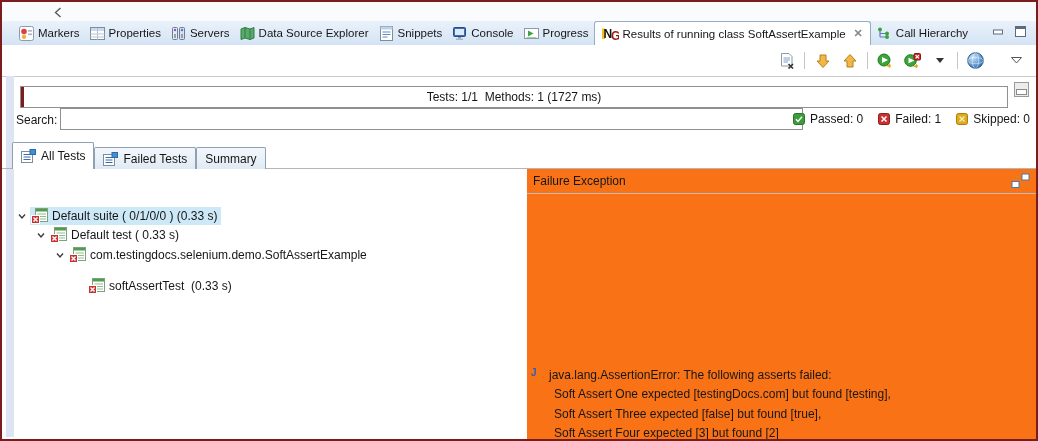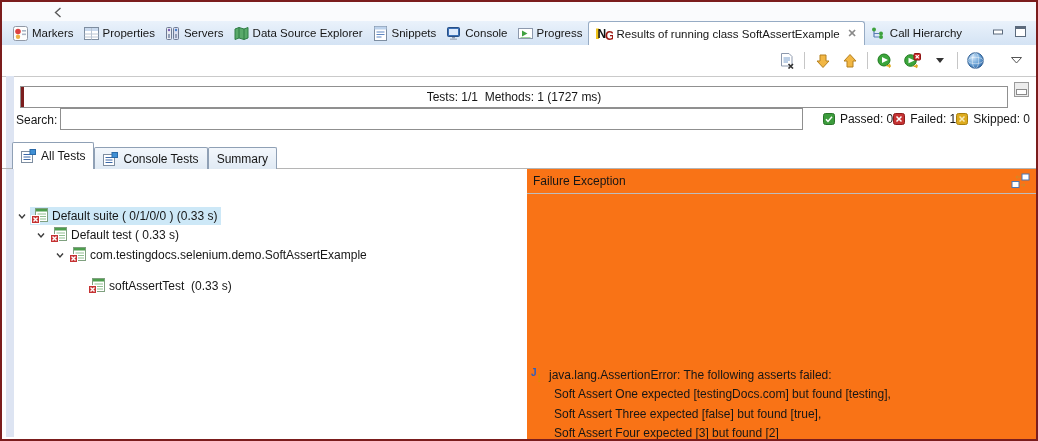--- a/index.html
+++ b/index.html
@@ -4,41 +4,41 @@
 <style>
   html,body{margin:0;padding:0;background:#fff;}
   .window{position:relative;width:1034px;height:437px;border:2px solid #7b1d1d;background:#fff;
           font-family:"Liberation Sans",sans-serif;font-size:12px;color:#161616;overflow:hidden;}
   
   .topstrip{position:absolute;left:0;top:0;right:0;height:19px;background:#fafbfd;}
   .scrollleft{position:absolute;left:50px;top:4px;width:12px;height:12px;}
   
   .tabbar{position:absolute;left:0;top:19px;right:0;height:24px;
           background:linear-gradient(#eaf2fb,#d4e3f4);display:flex;align-items:stretch;
-          padding-left:6px;font-size:11.5px;overflow:hidden;}
+          padding-left:12px;font-size:11.5px;overflow:hidden;}
   .tab{display:flex;align-items:center;gap:4px;padding:0 5px;white-space:nowrap;flex:none;cursor:default;}
   .tab.active{background:#fff;border:1px solid #96abc4;border-bottom:none;border-radius:3px 3px 0 0;padding:0 7px;}
   .tab .close{margin-left:4px;color:#8a8a8a;font-weight:bold;font-size:11px;}
   .winbtns{position:absolute;right:10px;top:24px;display:flex;gap:12px;align-items:center;}
   
   .toolbar{position:absolute;left:0;top:43px;right:0;height:31px;background:#fff;border-bottom:1px solid #cacaca;
            display:flex;align-items:center;justify-content:flex-end;gap:8px;padding-right:10px;}
   .tsep{width:1px;height:17px;background:#c6c6c6;}
   .tbtn{width:19px;height:19px;display:flex;align-items:center;justify-content:center;}
   .tbtn.viewmenu{margin-left:14px;}
   
   .progress{position:absolute;left:18px;top:84px;width:986px;height:20px;border:1px solid #909090;background:#fff;
             display:flex;align-items:center;justify-content:center;}
   .pfill{position:absolute;left:0;top:0;width:3px;height:100%;background:#7b1d1d;}
   .layoutbtn{position:absolute;right:6px;top:78px;width:18px;height:18px;}
   
   .searchlabel{position:absolute;left:14px;top:111px;}
   .searchinput{position:absolute;left:58px;top:106px;width:743px;height:22px;border:1px solid #8f8f8f;
                padding:0 4px;font:inherit;box-sizing:border-box;background:#fff;}
-  .counters{position:absolute;right:6px;top:108px;height:18px;display:flex;align-items:center;}
+  .counters{position:absolute;right:6px;top:108px;height:18px;display:flex;gap:15px;align-items:center;}
   .counter{display:flex;gap:5px;align-items:center;white-space:nowrap;}
   
   .viewtabs{position:absolute;left:10px;top:141px;height:26px;display:flex;align-items:flex-end;z-index:2;}
   .vtab{display:flex;align-items:center;gap:5px;padding:0 8px;height:21px;
         border:1px solid #8fa0b5;border-bottom:none;border-radius:2px 2px 0 0;
         background:linear-gradient(#f3f7fc,#e0eaf4);white-space:nowrap;}
   .vtab.active{height:26px;background:#fff;}
   .tabfold{position:absolute;left:0;top:166px;right:0;height:1px;background:#b5b5b5;z-index:1;}
   
   .leftstrip{position:absolute;left:4px;top:74px;bottom:2px;width:8px;background:#dde4f2;}
@@ -330,21 +330,21 @@
       <div class="vtab">
         <span class="ic">
           <svg width="15" height="14" viewBox="0 0 15 14">
             <rect x="0.5" y="2.5" width="11" height="11" fill="#fff" stroke="#7d8da0"></rect>
             <line x1="2.5" y1="5.5" x2="9.5" y2="5.5" stroke="#3c69a8"></line>
             <line x1="2.5" y1="8" x2="9.5" y2="8" stroke="#3c69a8"></line>
             <line x1="2.5" y1="10.5" x2="9.5" y2="10.5" stroke="#3c69a8"></line>
             <rect x="9" y="0.5" width="5.5" height="5" fill="#3f8fd4" stroke="#2a6aa8"></rect>
           </svg>
         </span>
-        <span>Console Tests</span>
+        <span>Failed Tests</span>
       </div>
       <div class="vtab">
         <span>Summary</span>
       </div>
     </div>
   <div class="tabfold"></div>
 
   <div class="leftstrip"></div>
 
   <div class="tree" id="tree">

